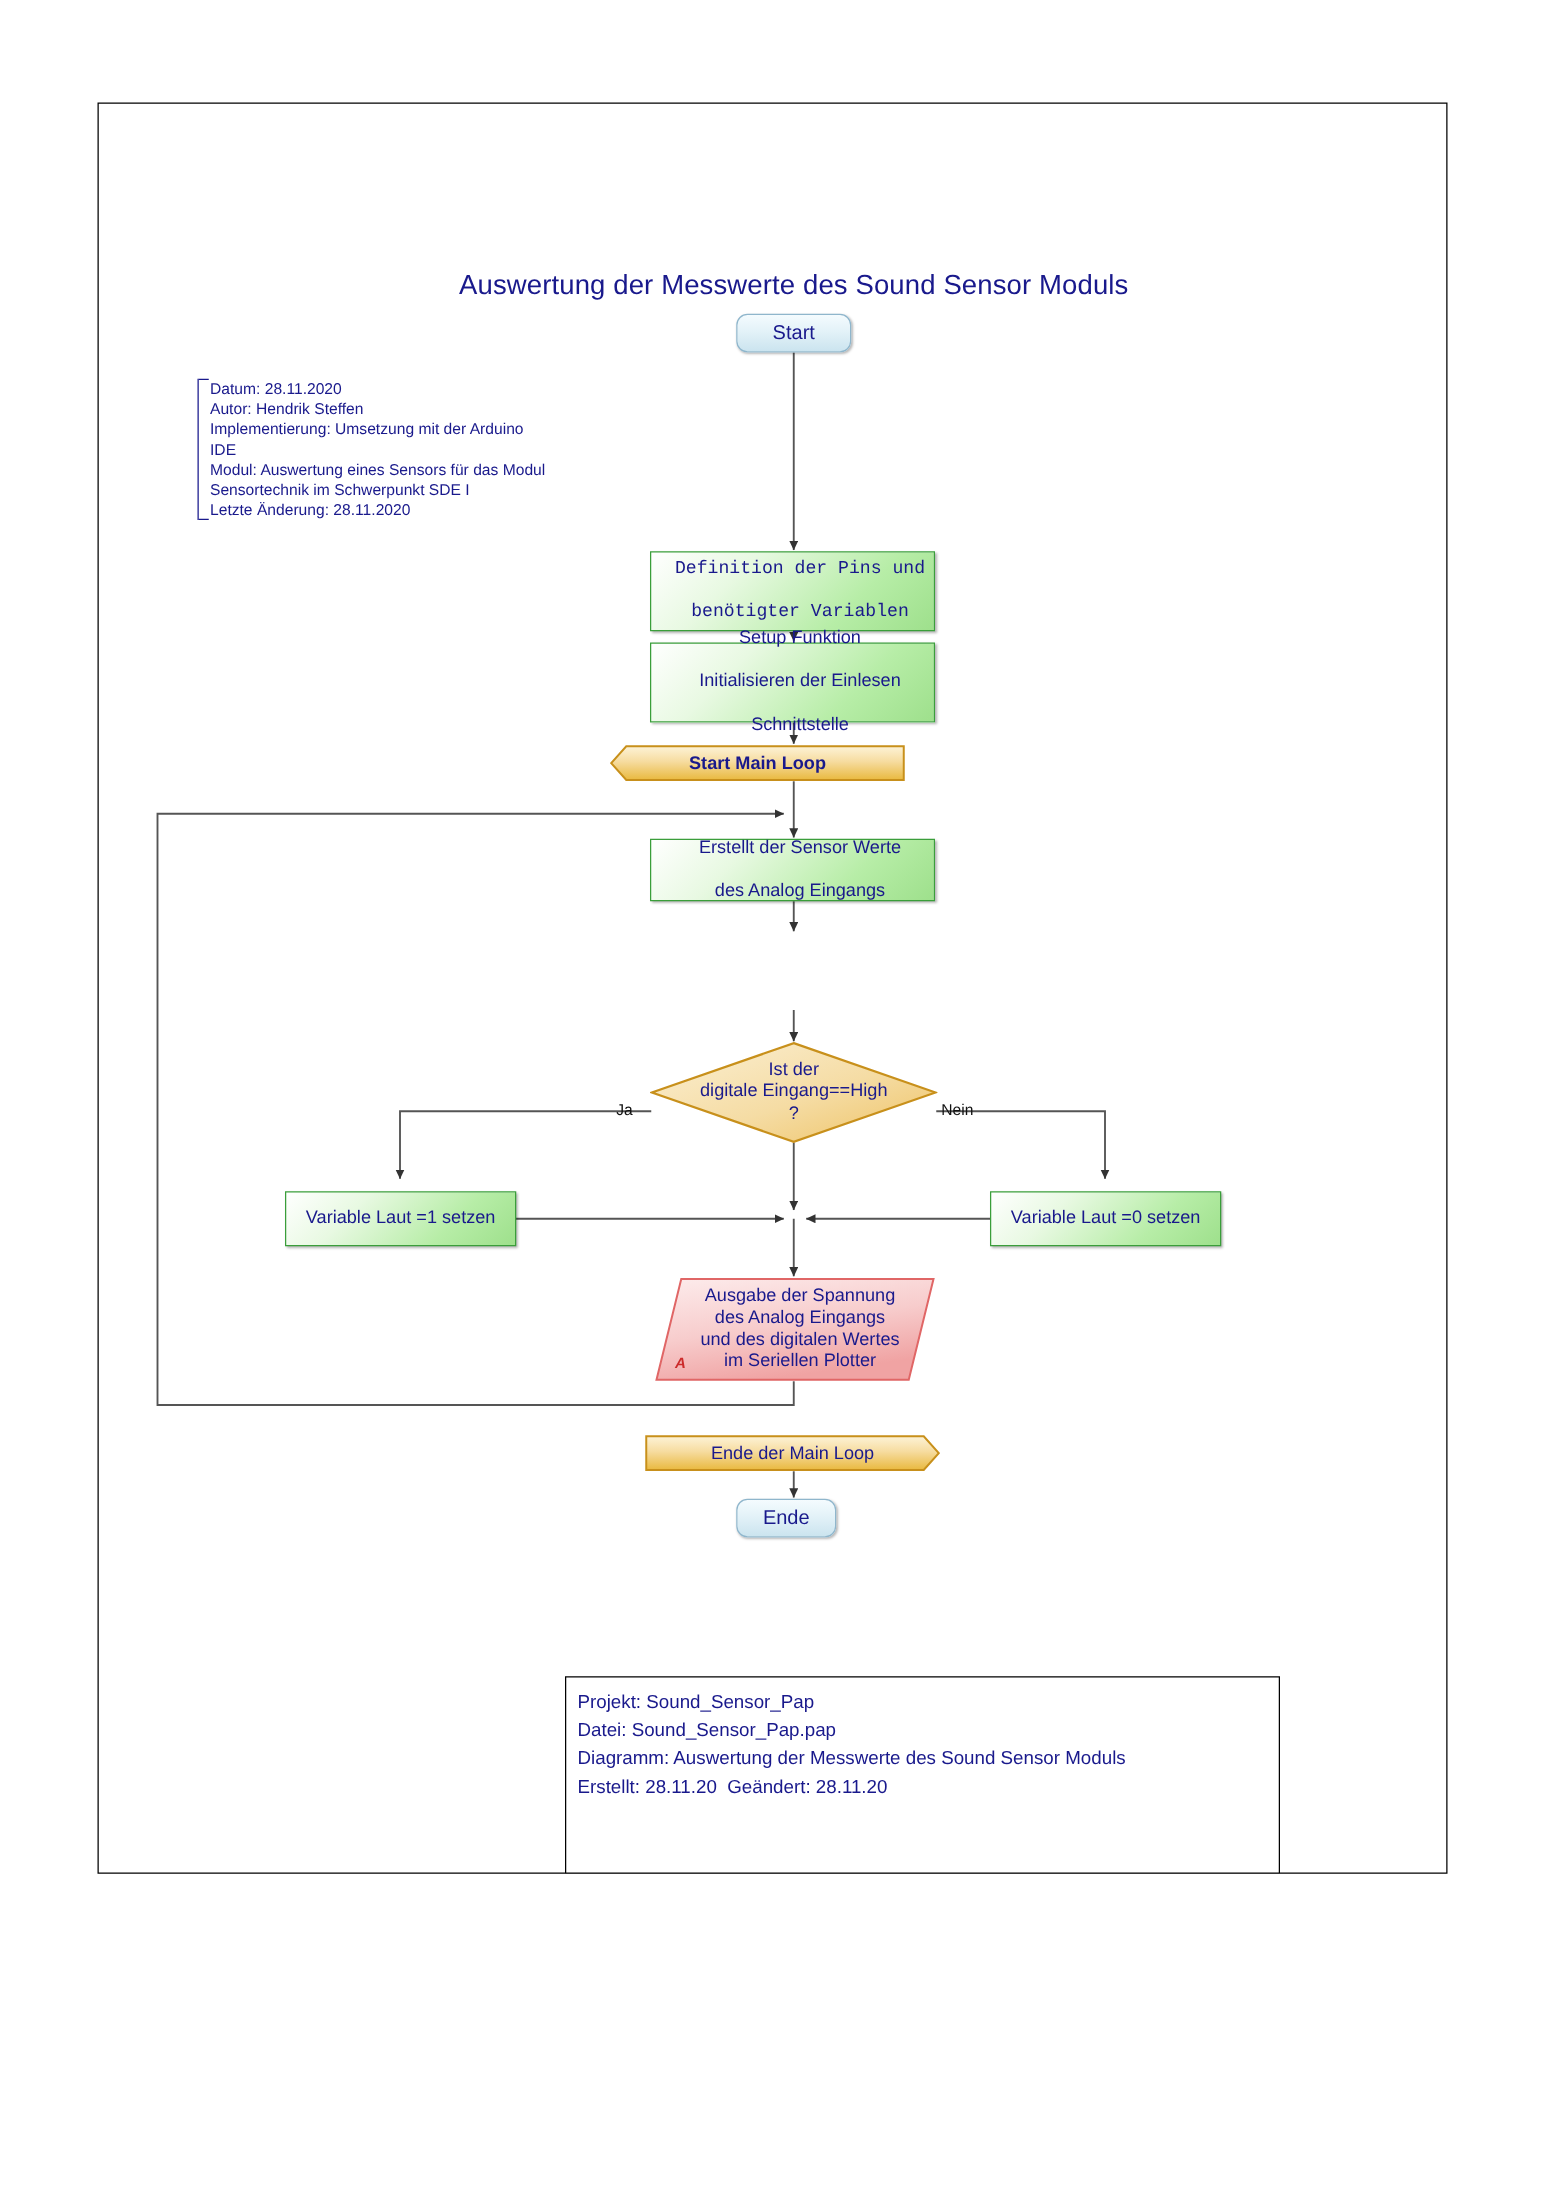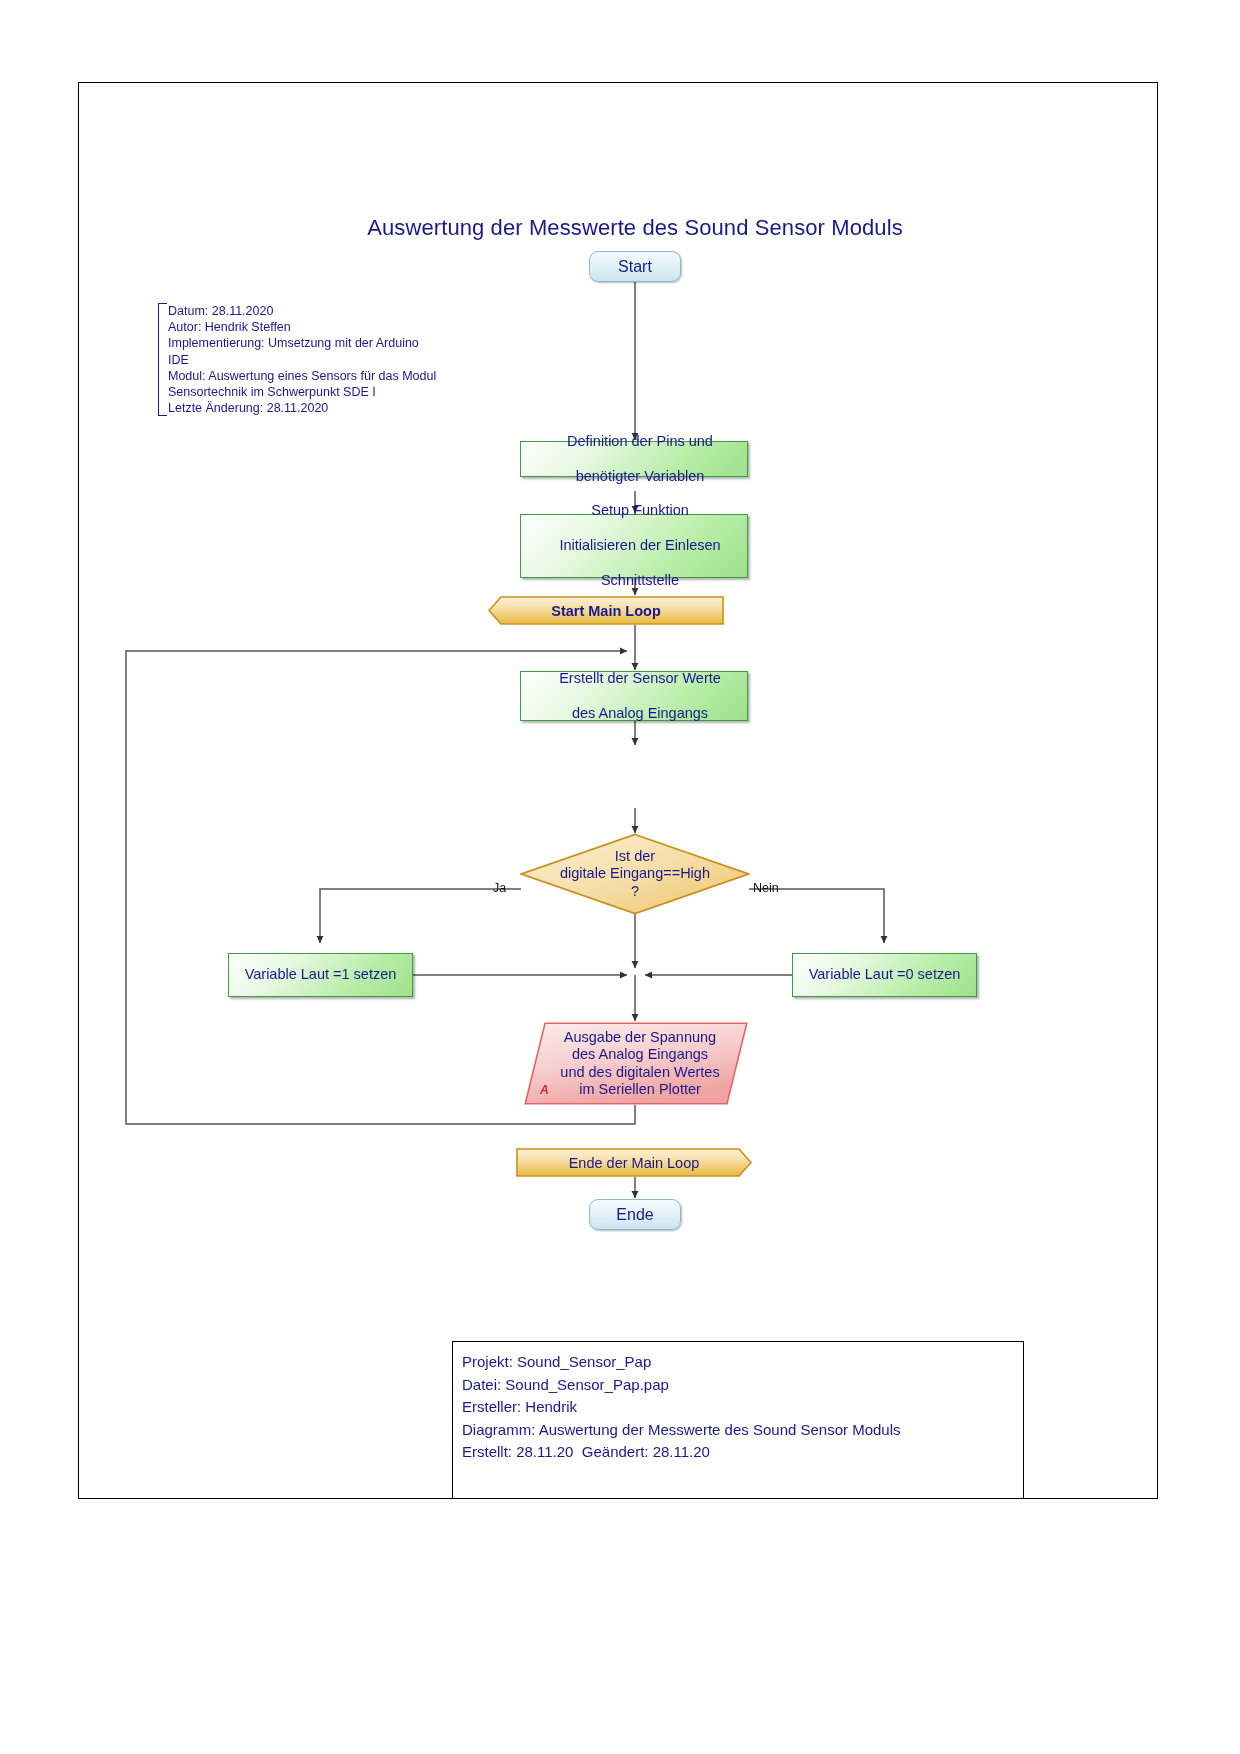--- a/index.html
+++ b/index.html
@@ -128,21 +128,21 @@
     <div>IDE</div>
     <div>Modul: Auswertung eines Sensors für das Modul</div>
     <div>Sensortechnik im Schwerpunkt SDE I</div>
     <div>Letzte Änderung: 28.11.2020</div>
   </div>
 
   <div class="node term" style="left:589px;top:251px;width:92px;height:31px;justify-content:flex-end;">
     <span>Start</span>
   </div>
 
-  <div class="node proc" style="left:520px;top:441px;width:228px;height:36px;">
+  <div class="node proc" style="left:520px;top:441px;width:228px;height:64px;font-family:Liberation Mono, monospace;">
     <span><span>Definition der Pins und</span><br>
       <span>benötigter Variablen</span></span>
   </div>
 
   <div class="node proc" style="left:520px;top:514px;width:228px;height:64px;">
     <span><span>Setup Funktion</span><br>
       <span>Initialisieren der Einlesen</span><br>
       <span>Schnittstelle</span></span>
   </div>
 
@@ -219,25 +219,24 @@
 
   <div class="loop" style="position:absolute;left:516px;top:1148px;width:236px;height:29px;">
     <svg class="shape" viewBox="0 0 236 29" preserveAspectRatio="none">
       <path d="M1,1 L223,1 L235,14.5 L223,28 L1,28 Z" fill="url(#amb1)" stroke="#c8901b" stroke-width="1.6"></path>
     </svg>
     <div class="lbl">
       <span>Ende der Main Loop</span>
     </div>
   </div>
 
-  <div class="node term" style="left:589px;top:1199px;width:92px;height:31px;text-align:center;">
+  <div class="node term" style="left:589px;top:1199px;width:80px;height:31px;text-align:center;">
     <span>Ende</span>
   </div>
 
   <div class="footer">
     <div>Projekt: Sound_Sensor_Pap</div>
     <div>Datei: Sound_Sensor_Pap.pap</div>
-    <div>Ersteller: Hendrik</div>
     <div>Diagramm: Auswertung der Messwerte des Sound Sensor Moduls</div>
     <div>Erstellt: 28.11.20  Geändert: 28.11.20</div>
   </div>
 
 </div>
 
 </body></html>

